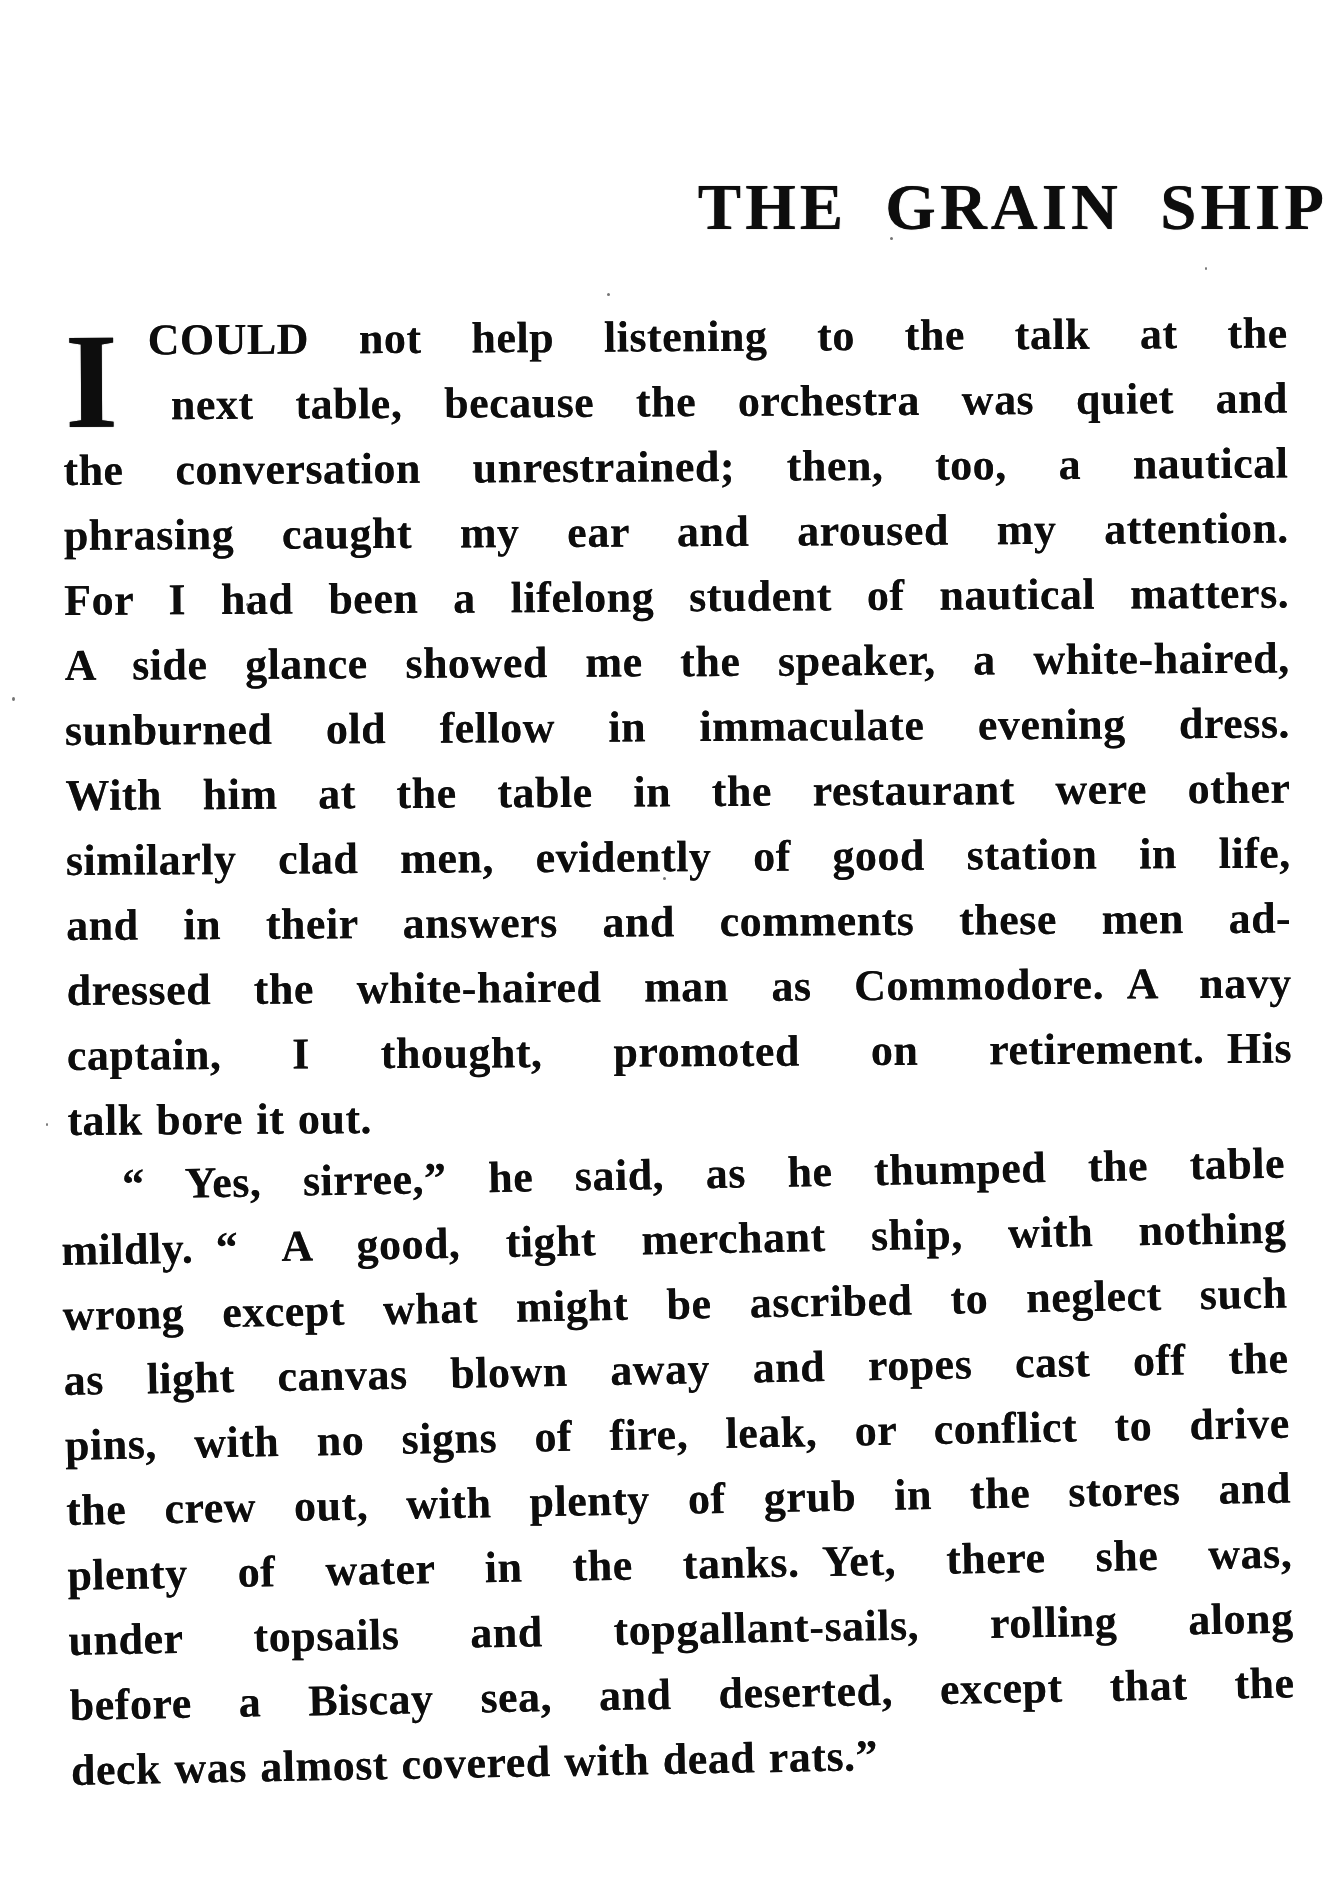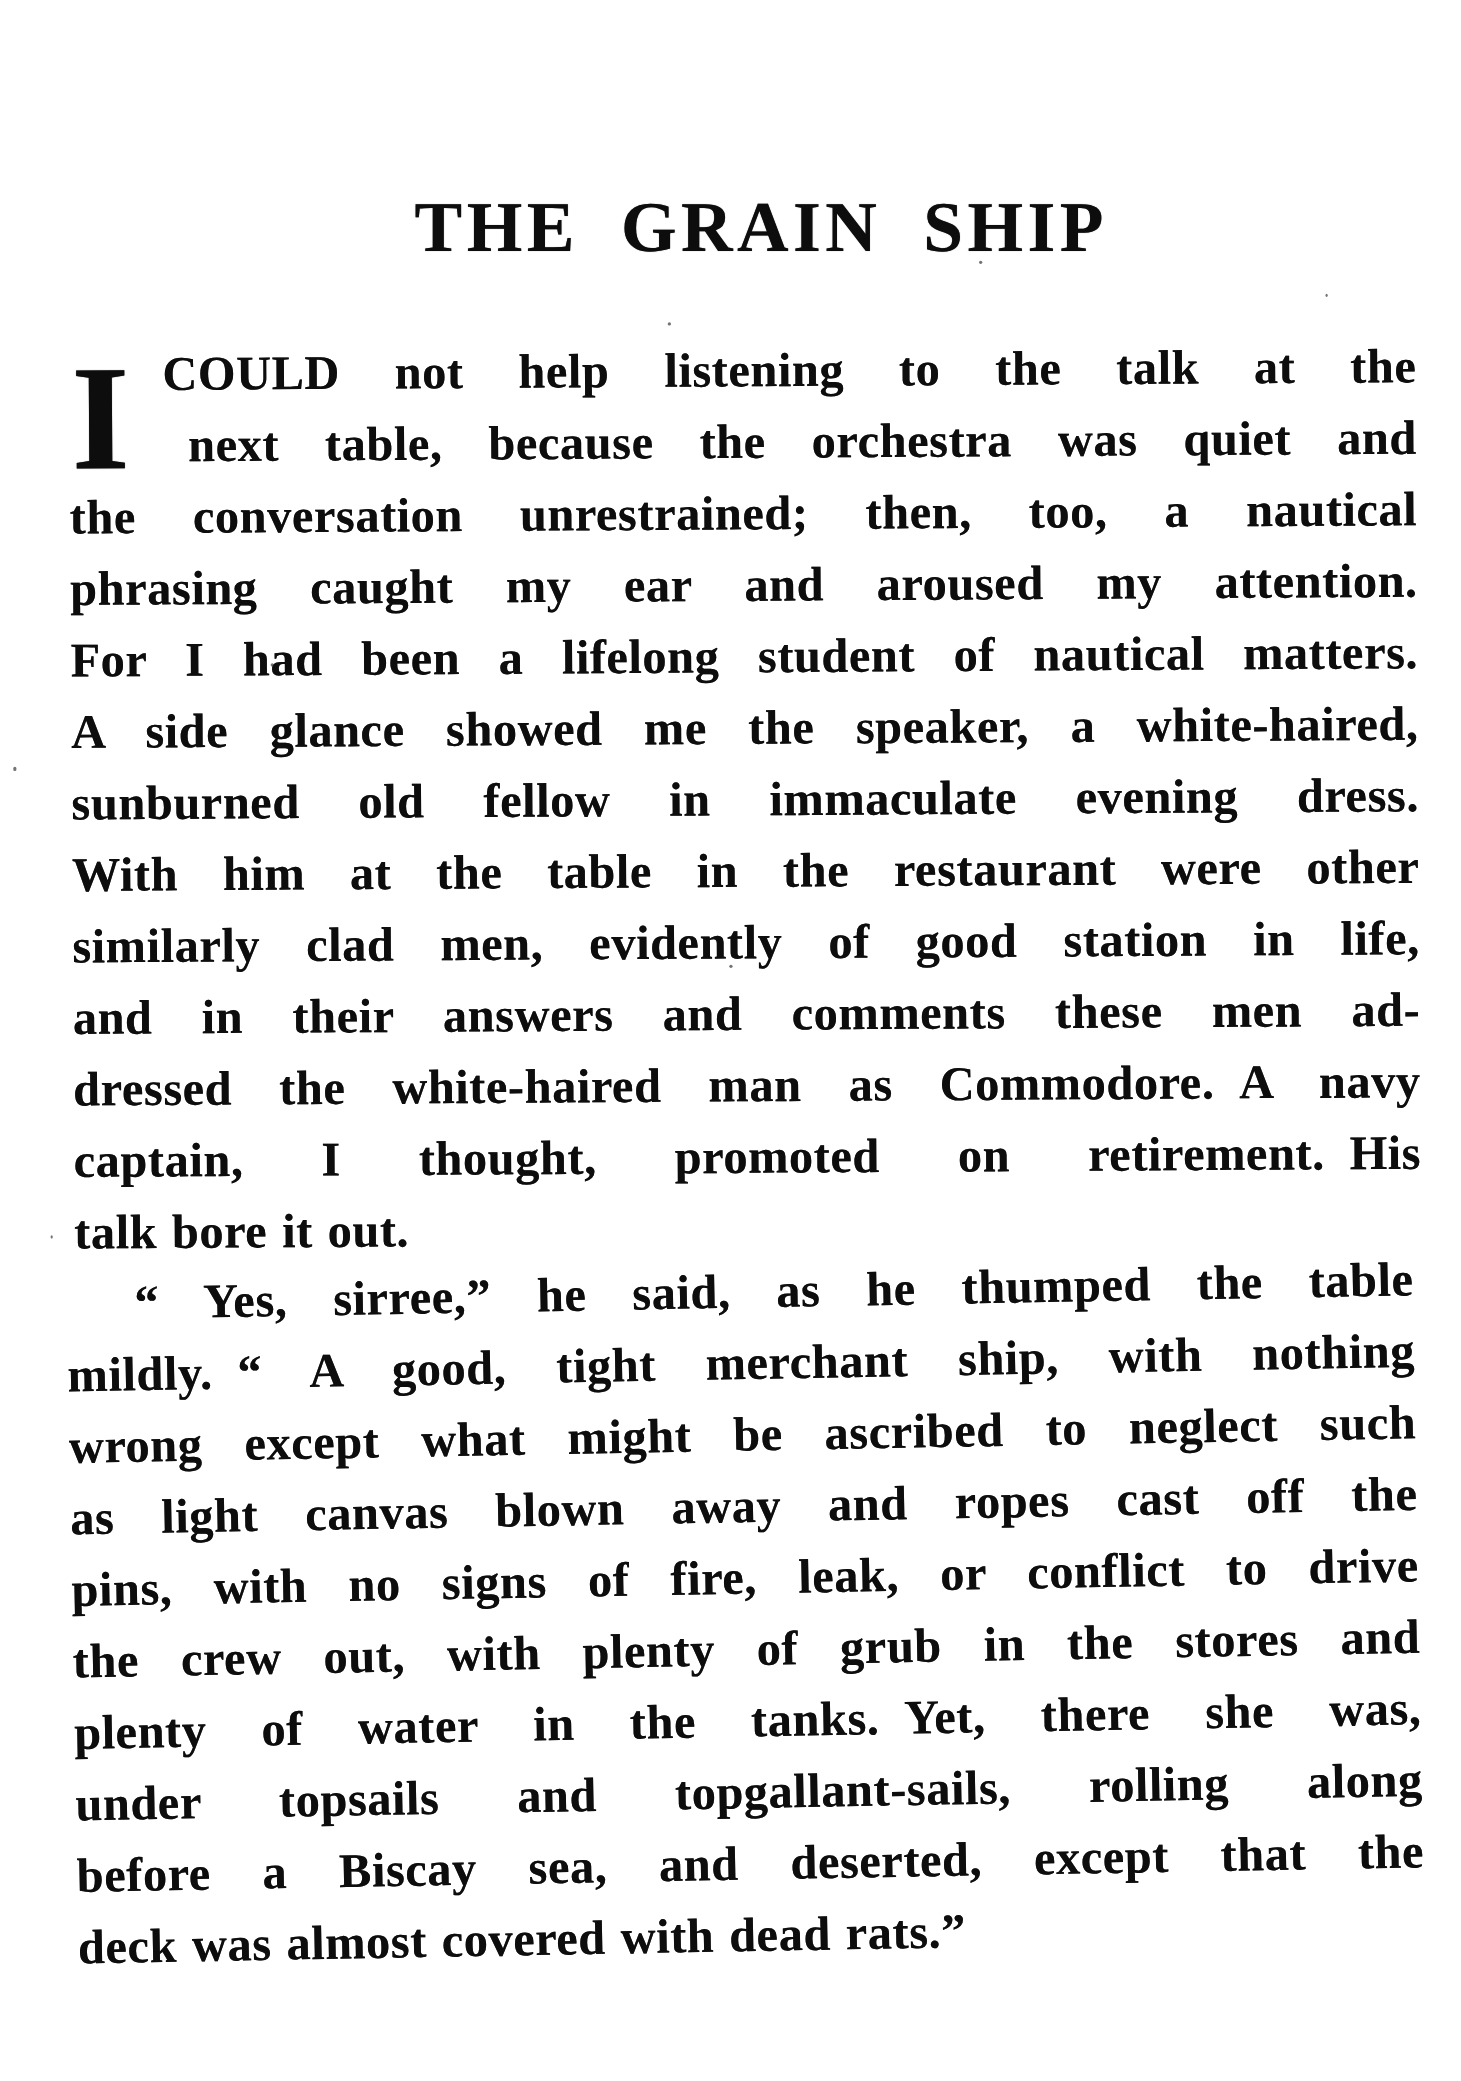--- a/index.html
+++ b/index.html
@@ -17,21 +17,21 @@
   .page {
     position: relative;
     width: 1328px;
     height: 1892px;
     background: #ffffff;
   }
   .title {
     margin: 0;
     margin-top: 175px;
     margin-left: 56px;
-    text-align: center;
+    text-align: right;
     font-size: 65px;
     line-height: 65px;
     font-weight: bold;
     letter-spacing: 4px;
     word-spacing: 18px;
     text-shadow: 0 0 0.7px rgba(0,0,0,0.75);
   }
   .text {
     position: relative;
     margin: 68px 38px 0 65px;

